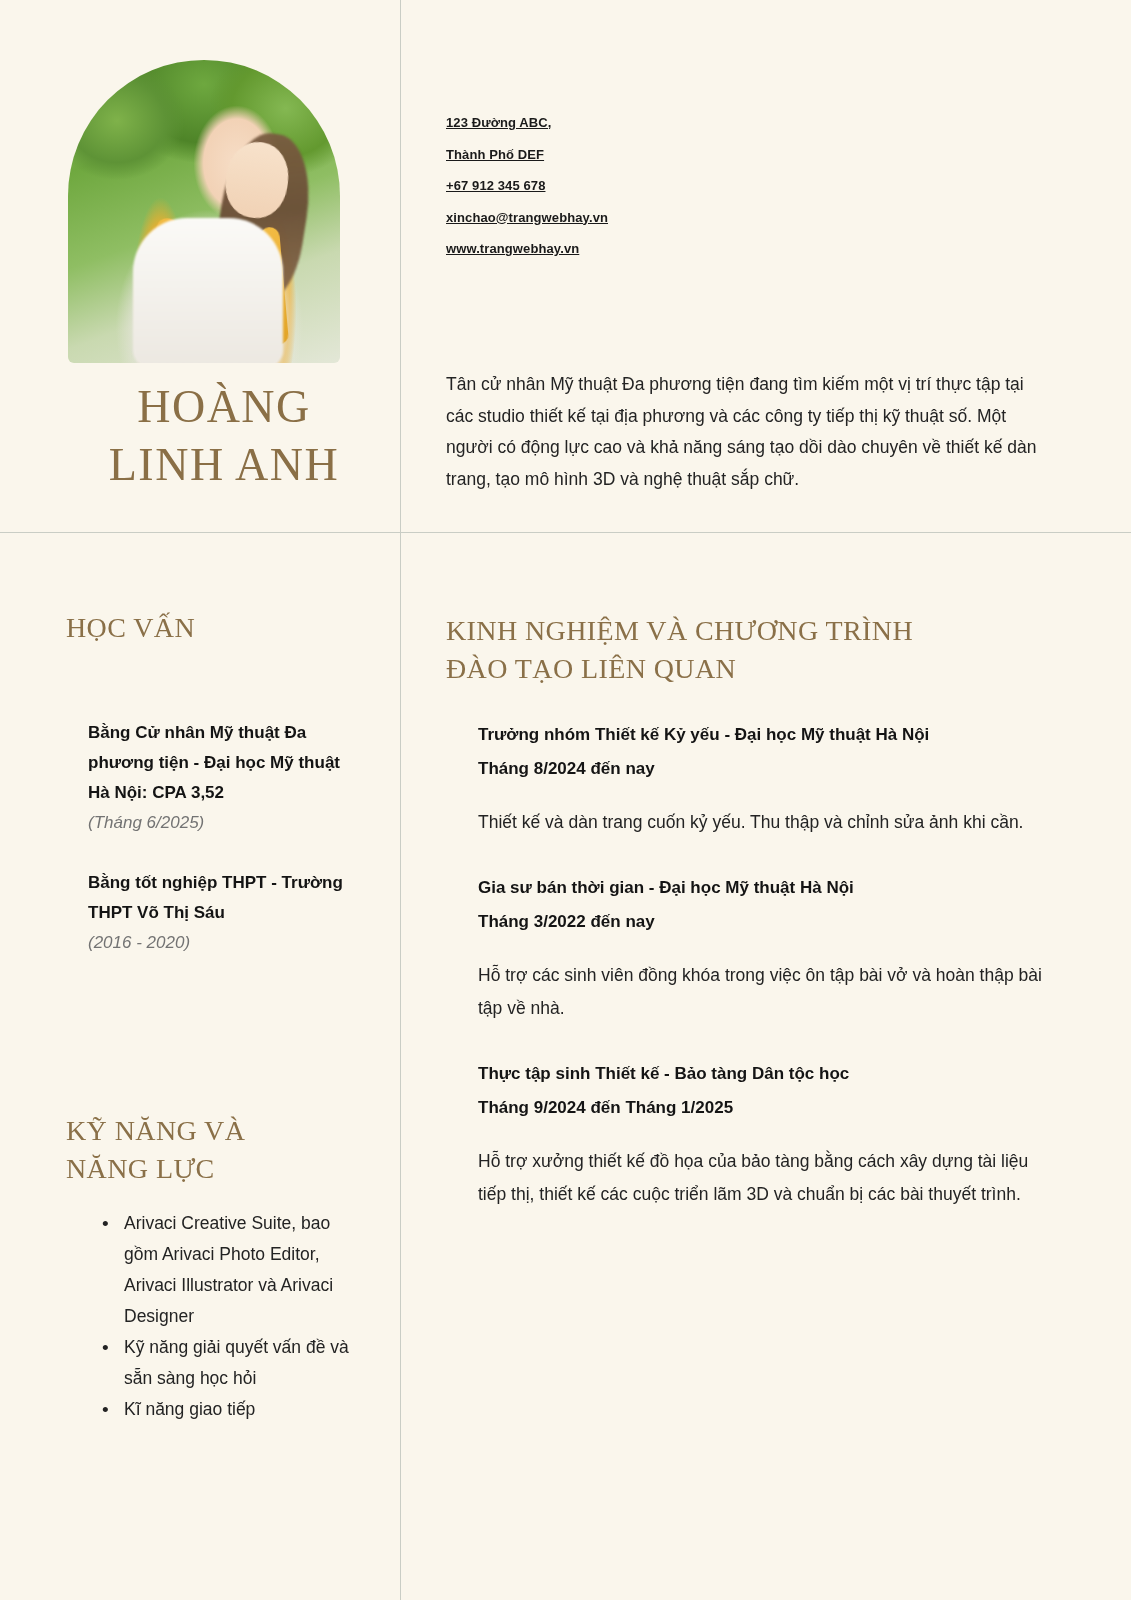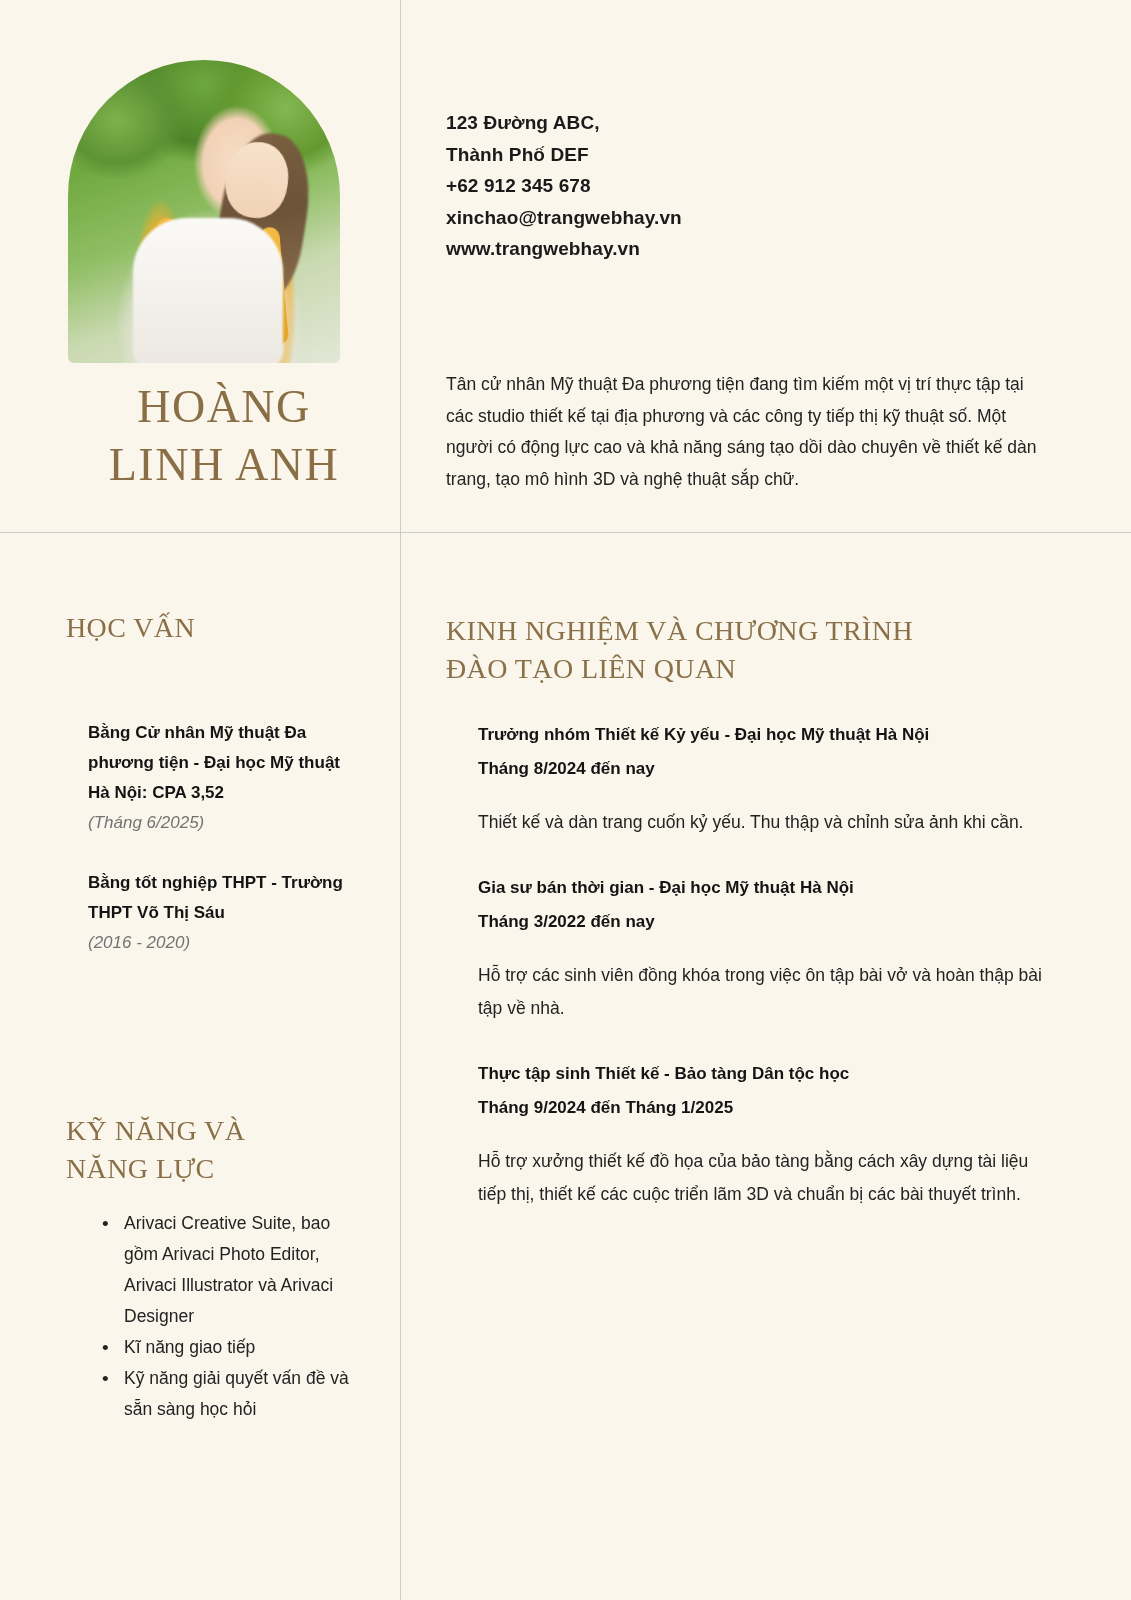--- a/index.html
+++ b/index.html
@@ -126,25 +126,26 @@
     white-space:pre-line;
     padding-left:48px;
   }
 
   
   .contact{
     position:absolute;
     left:446px;
     top:107px;
     width:560px;
-    font-size:19px;
+    font-size:13px;
     font-weight:bold;
     line-height:31.5px;
     color:#1a1a1a;
     letter-spacing:.1px;
+    text-decoration:underline;
   }
   .contact div{ white-space:nowrap; }
 
   
   .summary{
     position:absolute;
     left:446px;
     top:369px;
     width:596px;
     font-size:17.5px;
@@ -265,21 +266,21 @@
     <div class="photo-shirt"></div>
     <div class="photo-face"></div>
   </div>
 
   <div class="name">HOÀNG
 LINH ANH</div>
 
   <div class="contact">
     <div>123 Đường ABC,</div>
     <div>Thành Phố DEF</div>
-    <div>+62 912 345 678</div>
+    <div>+67 912 345 678</div>
     <div>xinchao@trangwebhay.vn</div>
     <div>www.trangwebhay.vn</div>
   </div>
 
   <div class="summary">Tân cử nhân Mỹ thuật Đa phương tiện đang tìm kiếm một vị trí thực tập tại các studio thiết kế tại địa phương và các công ty tiếp thị kỹ thuật số. Một người có động lực cao và khả năng sáng tạo dồi dào chuyên về thiết kế dàn trang, tạo mô hình 3D và nghệ thuật sắp chữ.</div>
 
   <div class="h-sec" id="edu-heading">HỌC VẤN</div>
 
   <div class="edu-list">
     <div class="edu-item">
@@ -290,22 +291,22 @@
       <div class="edu-title">Bằng tốt nghiệp THPT - Trường THPT Võ Thị Sáu</div>
       <div class="edu-date">(2016 - 2020)</div>
     </div>
   </div>
 
   <div class="h-sec" id="skills-heading">KỸ NĂNG VÀ
 NĂNG LỰC</div>
 
   <ul class="skills-list">
     <li>Arivaci Creative Suite, bao gồm Arivaci Photo Editor, Arivaci Illustrator và Arivaci Designer</li>
+    <li>Kỹ năng giải quyết vấn đề và sẵn sàng học hỏi</li>
     <li>Kĩ năng giao tiếp</li>
-    <li>Kỹ năng giải quyết vấn đề và sẵn sàng học hỏi</li>
   </ul>
 
   <div class="h-sec" id="exp-heading">KINH NGHIỆM VÀ CHƯƠNG TRÌNH
 ĐÀO TẠO LIÊN QUAN</div>
 
   <div class="exp-list">
     <div class="exp-item">
       <div class="exp-role">Trưởng nhóm Thiết kế Kỷ yếu - Đại học Mỹ thuật Hà Nội</div>
       <div class="exp-date">Tháng 8/2024 đến nay</div>
       <div class="exp-desc">Thiết kế và dàn trang cuốn kỷ yếu. Thu thập và chỉnh sửa ảnh khi cần.</div>

